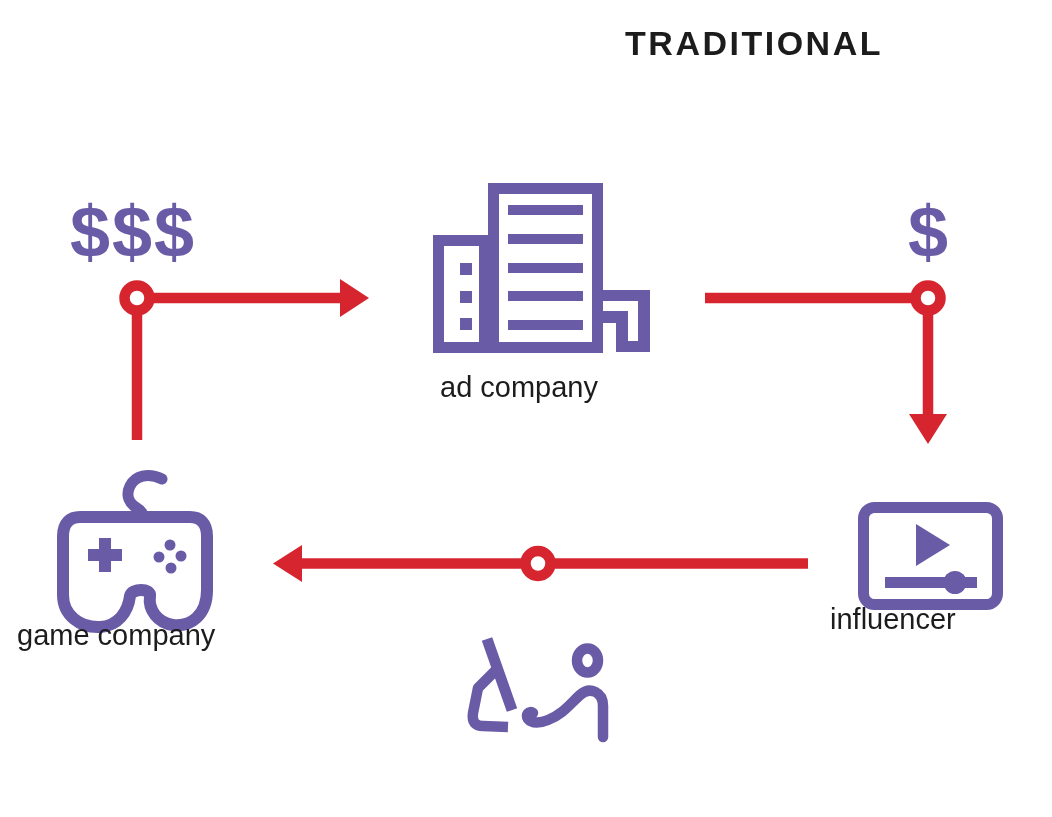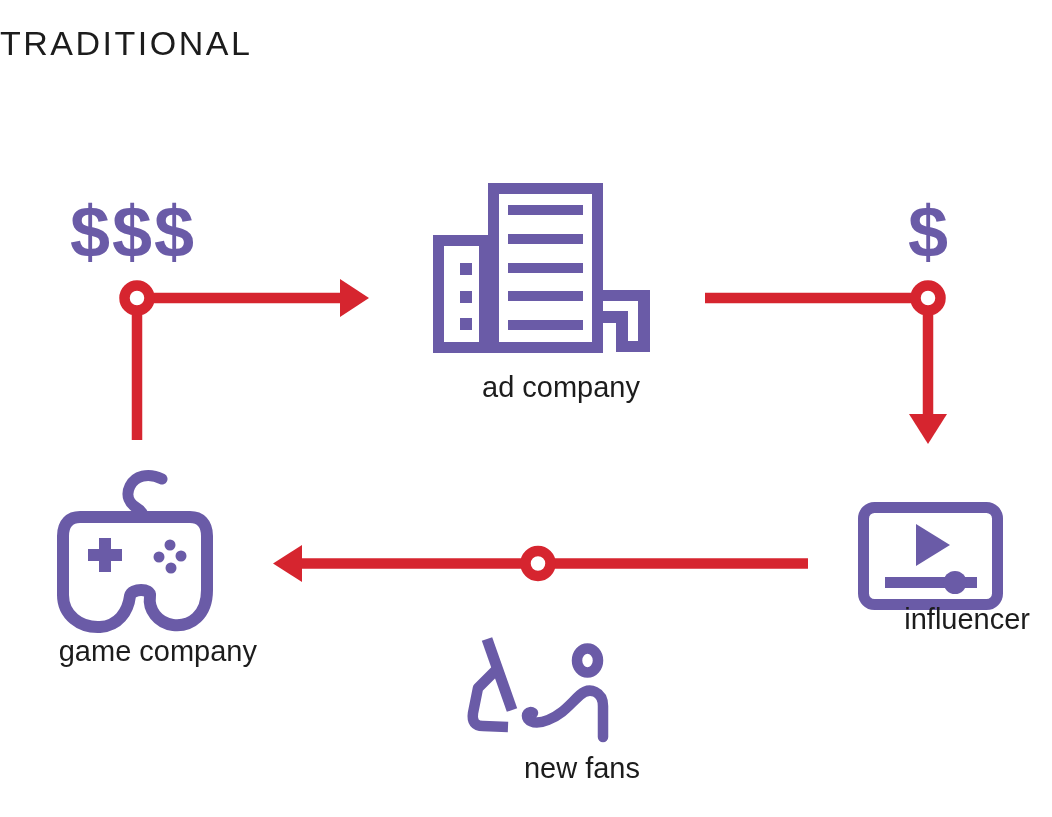--- a/index.html
+++ b/index.html
@@ -6,39 +6,39 @@
   #canvas{
     position:relative;
     width:1052px;height:817px;
     background:var(--bg,#fff);
     font-family:"Liberation Sans", sans-serif;
     overflow:hidden;
   }
   .abs{position:absolute;}
   #title{
     top:24px;left:0;width:883px;
-    text-align:left;
-    font-size:34px;font-weight:400;letter-spacing:2.5px;
+    text-align:right;
+    font-size:34px;font-weight:700;letter-spacing:2.5px;
     color:var(--ink,#1c1c1c);
   }
   .money{
     font-size:72px;font-weight:700;letter-spacing:2px;
     color:var(--purple,#6a5ba7);
     line-height:1;
   }
   #money-left{left:70px;top:196px;}
   #money-right{left:908px;top:196px;}
   .node-label{
     font-size:29px;font-weight:400;
     color:var(--ink,#1c1c1c);
-    text-align:right;
+    text-align:left;
     line-height:1.1;
   }
   #label-ad{left:440px;top:372px;width:200px;}
-  #label-game{left:17px;top:636px;width:240px;}
+  #label-game{left:17px;top:620px;width:240px;}
   #label-influencer{left:830px;top:604px;width:200px;}
   #label-newfans{left:440px;top:753px;width:200px;}
   svg{display:block;overflow:visible;}
   .p-stroke{stroke:var(--purple,#6a5ba7);fill:none;}
   .p-fill{fill:var(--purple,#6a5ba7);}
   .wf{fill:#ffffff;}
   .r-fill{fill:var(--red,#d6252f);}
   .r-line{stroke:var(--red,#d6252f);stroke-width:10.5;fill:none;}
   .ring{fill:#ffffff;stroke:var(--red,#d6252f);stroke-width:10.5;}
 </style>
@@ -121,15 +121,14 @@
   <div id="label-influencer" class="abs node-label">influencer</div>
 
   <div class="abs" style="left:462px;top:630px">
     <svg width="150" height="112" viewBox="0 0 150 112">
       <path class="p-stroke" stroke-width="11" d="M25,9 L50,80"></path>
       <path class="p-stroke" stroke-width="10.5" stroke-linejoin="round" d="M35,39 L16,58 L11,83 Q9,96 21,96 L46,97"></path>
       <ellipse class="p-stroke" stroke-width="10.5" cx="125.5" cy="30.5" rx="10.5" ry="12"></ellipse>
       <path class="p-stroke" stroke-width="10.5" stroke-linecap="round" d="M141,107 V76 C141,62 128,56 118,65 C108,74 101,84 86,90 C79,93 70,94 66,89 C63,85 67,80 71,83"></path>
     </svg>
   </div>
-  <div id="label-newfans" class="abs node-label">new fans</div>
 
 </div>
 
 </body></html>

